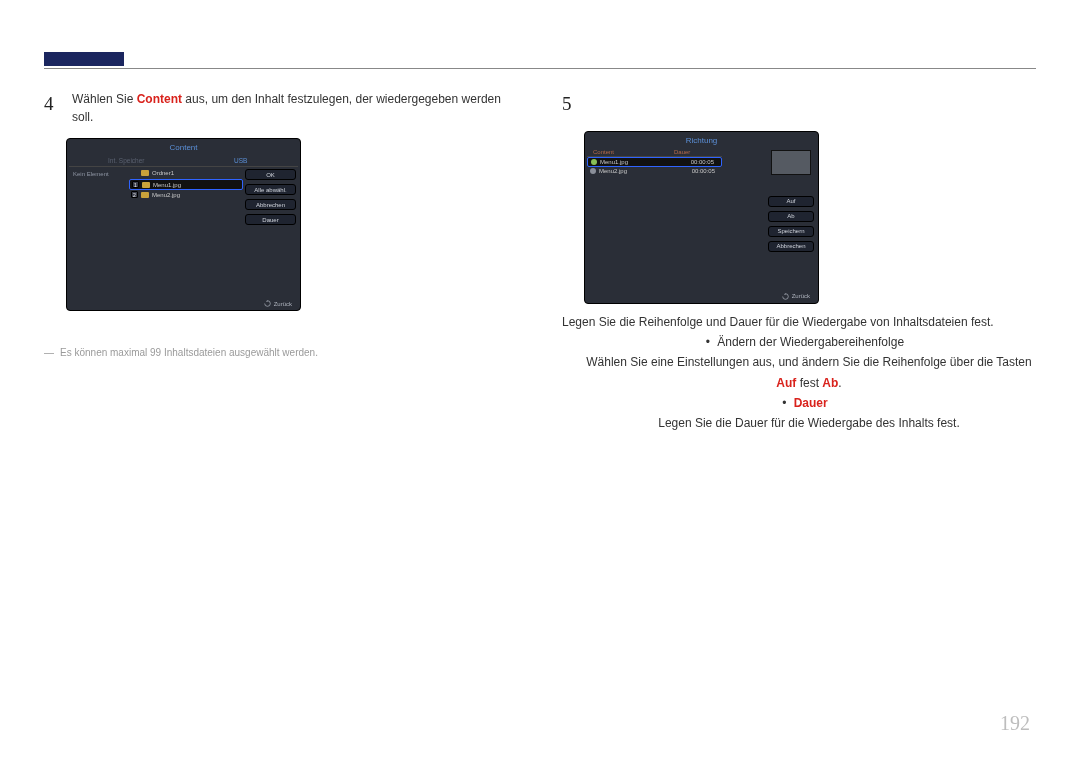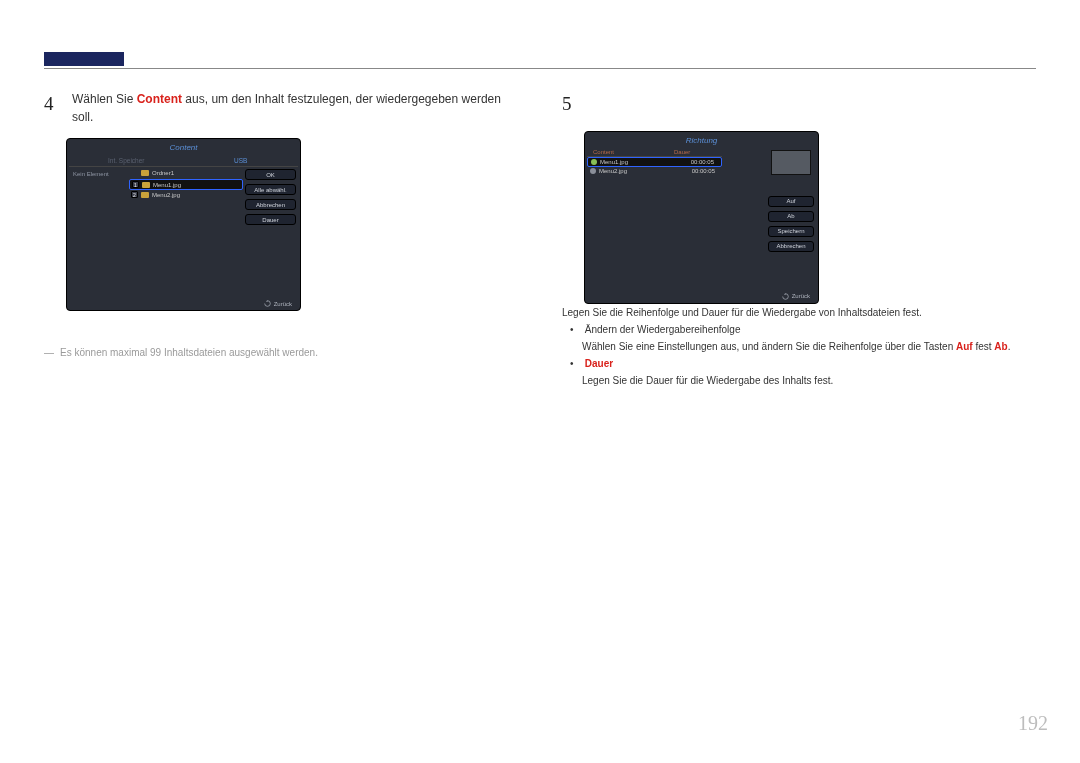--- a/index.html
+++ b/index.html
@@ -7,29 +7,29 @@
   .page { position: relative; width: 1080px; height: 763px; padding: 50px 44px 30px 44px; }
   .topmark { position: absolute; top: 52px; left: 44px; width: 80px; height: 14px; background: #1b265f; }
   .hr { position: absolute; top: 68px; left: 44px; right: 44px; height: 1px; background: #888; }
   .cols { display: flex; gap: 44px; padding-top: 40px; }
   .col { flex: 1; }
   .step { display: flex; gap: 12px; font-size: 12px; color: #333; margin-bottom: 12px; line-height: 1.5; }
   .stepnum { font-size: 19px; font-weight: 400; color: #222; min-width: 16px; font-family: Georgia, 'Times New Roman', serif;}
   .red { color: #d9221c; font-weight: bold; }
   .bold { font-weight: bold; }
   .footnote { font-size: 10px; color: #9a9a9a; margin-top: 36px; display:flex; gap:6px;}
-  .body { font-size: 10px; line-height: 1.7; color: #333; }
-  .body ul { list-style: none; padding-left: 20px; }
+  .body { font-size: 12px; line-height: 1.7; color: #333; margin-top: 8px; }
+  .body ul { list-style: none; padding-left: 20px; text-align: center; }
   .body ul li::before { content: '•'; display: inline-block; width: 12px; margin-left: -12px; color:#333; }
   .body .sub { list-style: none; padding-left: 22px; }
   .body .sub li::before { content: '-'; font-weight:bold; display:inline-block; width:18px; margin-left:-18px;}
-  .pagenum { position: absolute; bottom: 28px; right: 32px; font-size: 20px; color: #bdbdbd; font-family: Georgia, serif; }
+  .pagenum { position: absolute; bottom: 28px; right: 50px; font-size: 20px; color: #bdbdbd; font-family: Georgia, serif; }
   
   .device { position: relative; width: 235px; height: 173px; background: #2a2e37; border-radius: 4px; margin: 6px 0 0 22px; border:1px solid #000;}
-  .device-title { text-align: center; font-size: 8px; color: #5b8fd6; padding: 4px 0 3px 0; font-style: italic; }
+  .device-title { text-align: center; font-size: 8px; color: #5b8fd6; padding: 4px 0 3px 0; }
   .device-body { padding: 0 2px; }
   .tabrow { display:flex; font-size:6.5px; color:#5b8fd6; border-bottom:1px solid #444;}
   .tabcell { flex:1; text-align:center; padding:2px 0;}
   .tabcell.dim{ color:#5a6170;}
   .contentrow { display:flex; }
   .pane-left { width:60px; padding:4px 4px; font-size:6px; color:#8f96a4;}
   .pane-mid  { flex:1; padding:2px 0 0 0;}
   .pane-right{ width:55px; padding:2px 2px;}
   .folder { display:flex; align-items:center; gap:3px; font-size:6px; color:#c8c8c8; padding:1px 2px 3px 2px;}
   .folder .num { display:inline-block; width:7px; height:7px; background:#3b3f4b; border:1px solid #000; font-size:5px; text-align:center; line-height:7px; color:#eee; border-radius:1px;}

